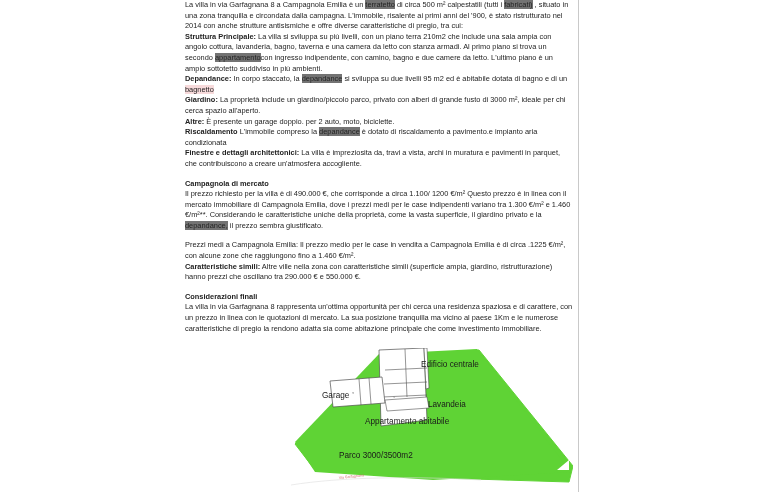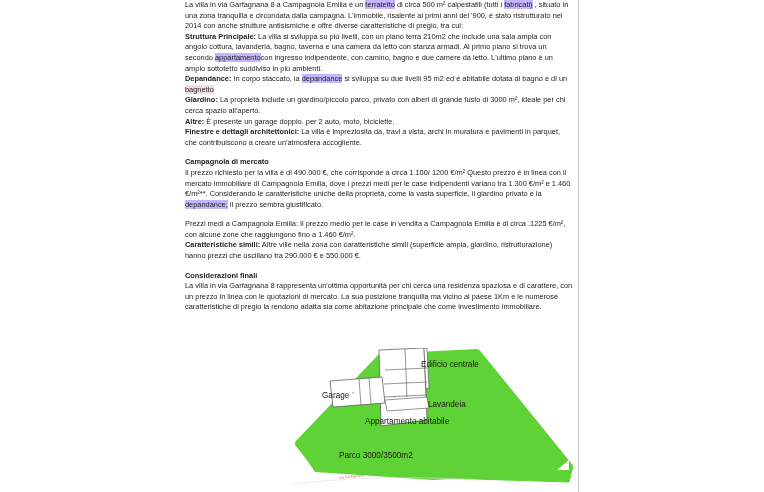--- a/index.html
+++ b/index.html
@@ -45,21 +45,21 @@
   .spacer {
     height: 9px;
   }
   .lbl {
     font-weight: bold;
   }
   .h {
     font-weight: bold;
   }
   .hl {
-    background: #c4b5fd;
+    background: #737373;
   }
   .hl2 {
     background: #f7dadb;
   }
   
   #figure {
     position: absolute;
     left: 281px;
     top: 348px;
     width: 292px;
@@ -96,20 +96,21 @@
     <p><span>La villa in via Garfagnana 8 a Campagnola Emilia è un </span><span class="hl">terratetto</span><span>  di  circa 500  m² calpestatili (tutti i </span><span class="hl">fabricati)</span><span> , situato in una zona tranquilla e circondata dalla campagna. L'immobile, risalente ai primi anni del '900, è stato ristrutturato nel 2014 con anche strutture antisismiche e offre diverse caratteristiche di pregio, tra cui:</span></p>
 
     <p><span class="lbl">Struttura Principale:</span><span> La villa si sviluppa su più livelli, con un piano terra 210m2 che include una sala ampia con angolo cottura, lavanderia, bagno, taverna e una camera da letto con stanza armadi. Al primo piano si trova un secondo </span><span class="hl">appartamento</span><span>con ingresso indipendente, con camino, bagno e due camere da letto. L'ultimo piano è un ampio sottotetto suddiviso in più ambienti.</span></p>
 
     <p><span class="lbl">Depandance:</span><span>  In corpo staccato, la </span><span class="hl">depandance</span><span> si sviluppa su due livelli 95 m2 ed è abitabile dotata di bagno e di un </span><span class="hl2">bagnetto</span></p>
 
     <p><span class="lbl">Giardino:</span><span> La proprietà include un giardino/piccolo parco, privato con alberi di grande fusto di 3000 m², ideale per chi cerca spazio all'aperto.</span></p>
 
     <p><span class="lbl">Altre:</span><span> È presente un garage doppio. per 2 auto, moto, biciclette.</span></p>
 
+    <p><span class="lbl">Riscaldamento</span><span> L'immobile compreso la </span><span class="hl">depandance</span><span>  è dotato di riscaldamento a pavimento.e impianto aria condizionata</span></p>
 
     <p><span class="lbl">Finestre e dettagli architettonici:</span><span> La villa è impreziosita da, travi a vista, archi in muratura e pavimenti in parquet, che contribuiscono a creare un'atmosfera accogliente.</span></p>
 
     <div class="spacer"></div>
 
     <p class="h">Campagnola di mercato</p>
     <p><span>Il prezzo richiesto per la villa è di 490.000 €, che corrisponde a circa 1.100/ 1200 €/m² Questo prezzo è in linea con il mercato immobiliare di Campagnola Emilia, dove i prezzi medi per le case indipendenti variano tra 1.300 €/m² e 1.460 €/m²**. Considerando le caratteristiche uniche della proprietà, come la vasta superficie, il giardino privato e la </span><span class="hl">depandance,</span><span> il prezzo sembra giustificato.</span></p>
 
     <div class="spacer"></div>
 

